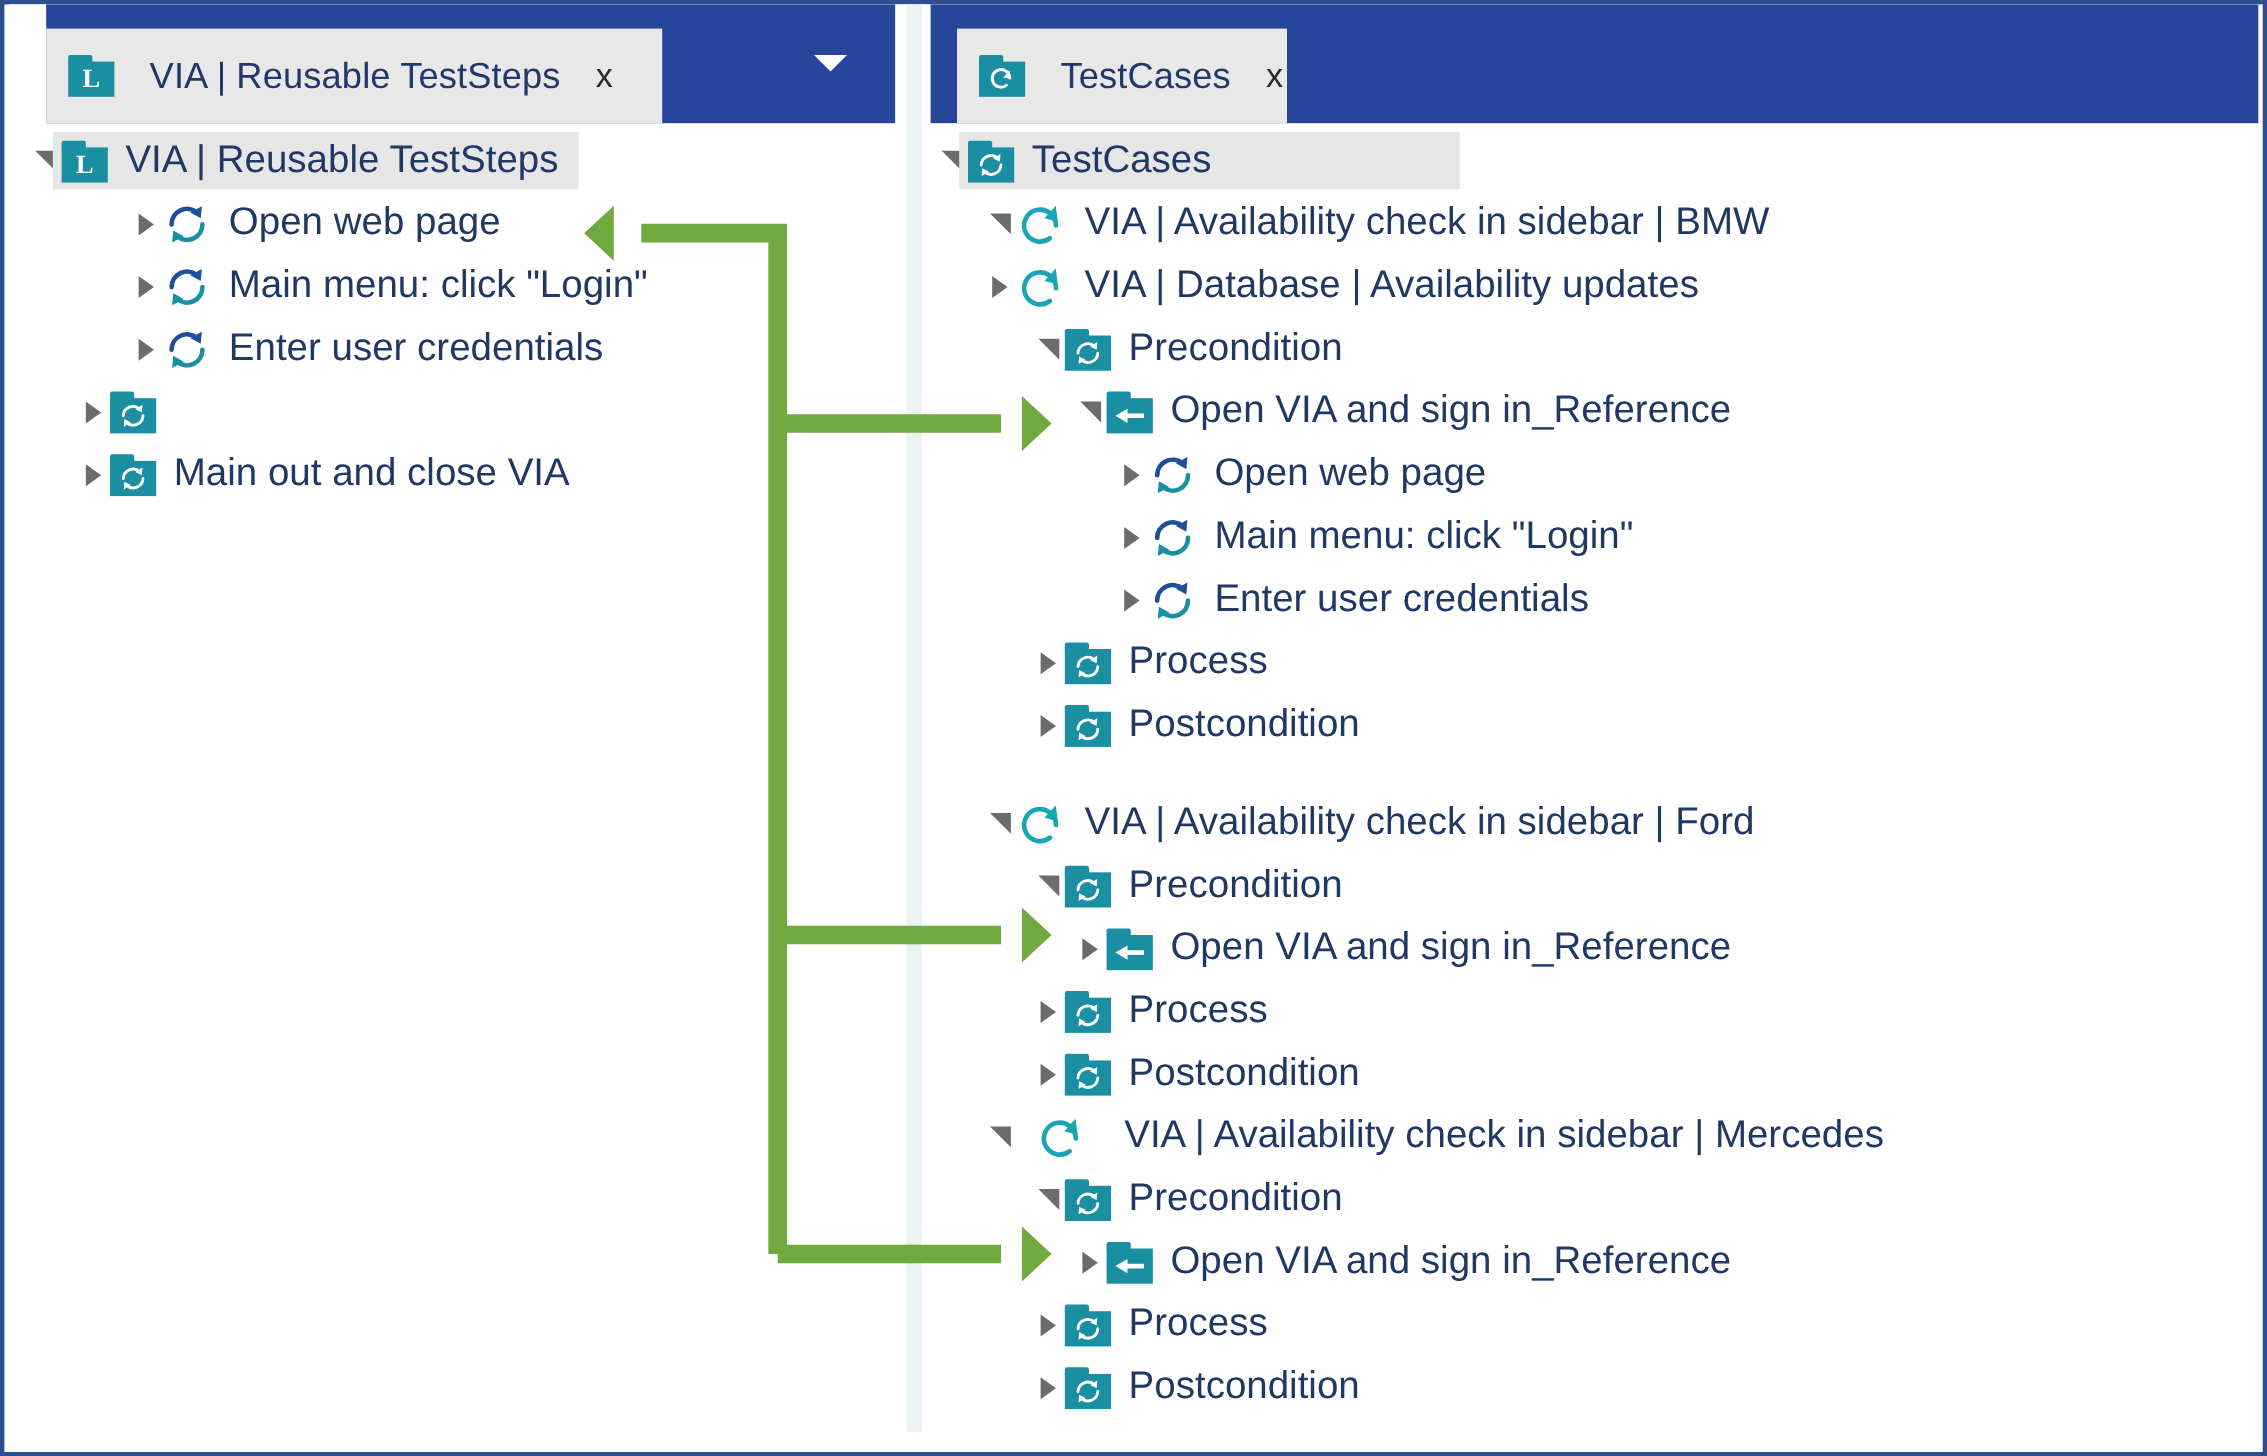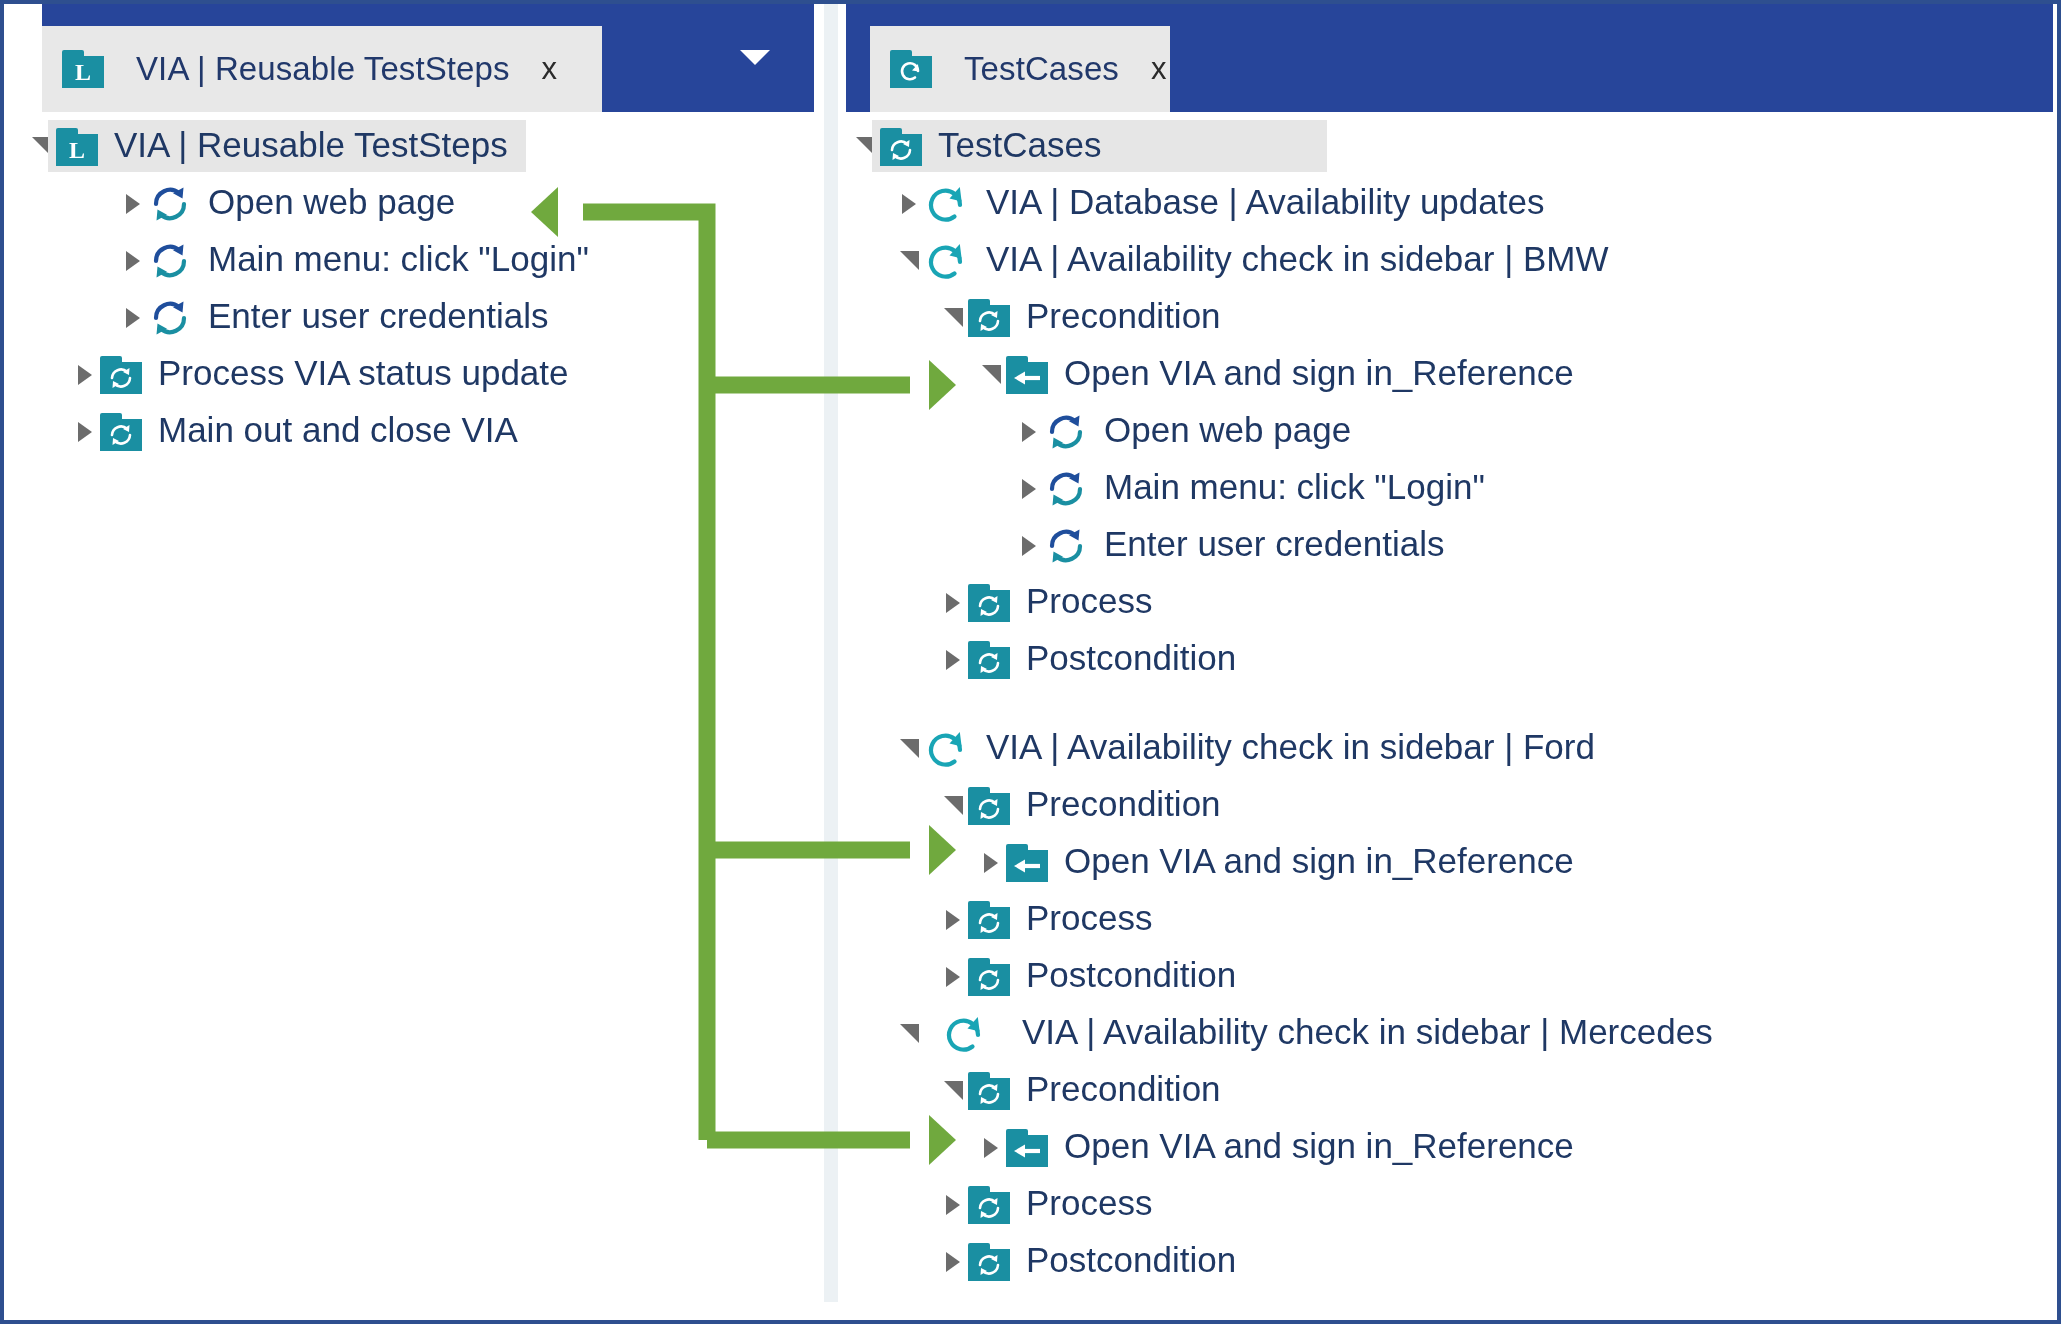--- a/index.html
+++ b/index.html
@@ -185,21 +185,20 @@
               <span class="glyph">
                 <svg width="28" height="26" viewBox="0 0 28 26">
                   <path d="M5 13 A9 9 0 0 1 20 6.8" stroke="#fff" stroke-width="2.6" fill="none" stroke-linecap="round"></path>
                   <path d="M22.5 3 L22 10 L16 7 Z" fill="#fff"></path>
                   <path d="M23 13 A9 9 0 0 1 8 19.2" stroke="#fff" stroke-width="2.6" fill="none" stroke-linecap="round"></path>
                   <path d="M5.5 23 L6 16 L12 19 Z" fill="#fff"></path>
                 </svg>
               </span>
             </span>
           </span>
-          <span class="label">Process VIA status update</span>
         </div>
         <div class="row" style="padding-left: 62px;">
           <span class="twisty">
             <span class="tw-collapsed"></span>
           </span>
           <span class="ico">
             <span class="folder">
               <span class="tab-lip"></span>
               <span class="body"></span>
               <span class="glyph">
@@ -258,41 +257,41 @@
                   <path d="M23 13 A9 9 0 0 1 8 19.2" stroke="#fff" stroke-width="2.6" fill="none" stroke-linecap="round"></path>
                   <path d="M5.5 23 L6 16 L12 19 Z" fill="#fff"></path>
                 </svg>
               </span>
             </span>
           </span>
           <span class="label">TestCases</span>
         </div>
         <div class="row" style="padding-left: 48px;">
           <span class="twisty">
-            <span class="tw-collapsed"></span>
+            <span class="tw-expanded"></span>
           </span>
           <span class="ico">
             <span class="bigc"><svg width="48" height="48" viewBox="0 0 48 48">
                 <path d="M36 24 A14.5 14.5 0 1 0 30.5 35.5" stroke="#19A5B5" stroke-width="4.2" fill="none" stroke-linecap="round"></path>
                 <path d="M35.8 6 L37.6 20.5 L25.5 17.5 Z" fill="#19A5B5"></path>
               </svg></span>
           </span>
-          <span class="label">VIA | Database | Availability updates</span>
+          <span class="label">VIA | Availability check in sidebar | BMW</span>
         </div>
         <div class="row" style="padding-left: 48px;">
           <span class="twisty">
-            <span class="tw-expanded"></span>
+            <span class="tw-collapsed"></span>
           </span>
           <span class="ico">
             <span class="bigc"><svg width="48" height="48" viewBox="0 0 48 48">
                 <path d="M36 24 A14.5 14.5 0 1 0 30.5 35.5" stroke="#19A5B5" stroke-width="4.2" fill="none" stroke-linecap="round"></path>
                 <path d="M35.8 6 L37.6 20.5 L25.5 17.5 Z" fill="#19A5B5"></path>
               </svg></span>
           </span>
-          <span class="label">VIA | Availability check in sidebar | BMW</span>
+          <span class="label">VIA | Database | Availability updates</span>
         </div>
         <div class="row" style="padding-left: 92px;">
           <span class="twisty">
             <span class="tw-expanded"></span>
           </span>
           <span class="ico">
             <span class="folder">
               <span class="tab-lip"></span>
               <span class="body"></span>
               <span class="glyph">

